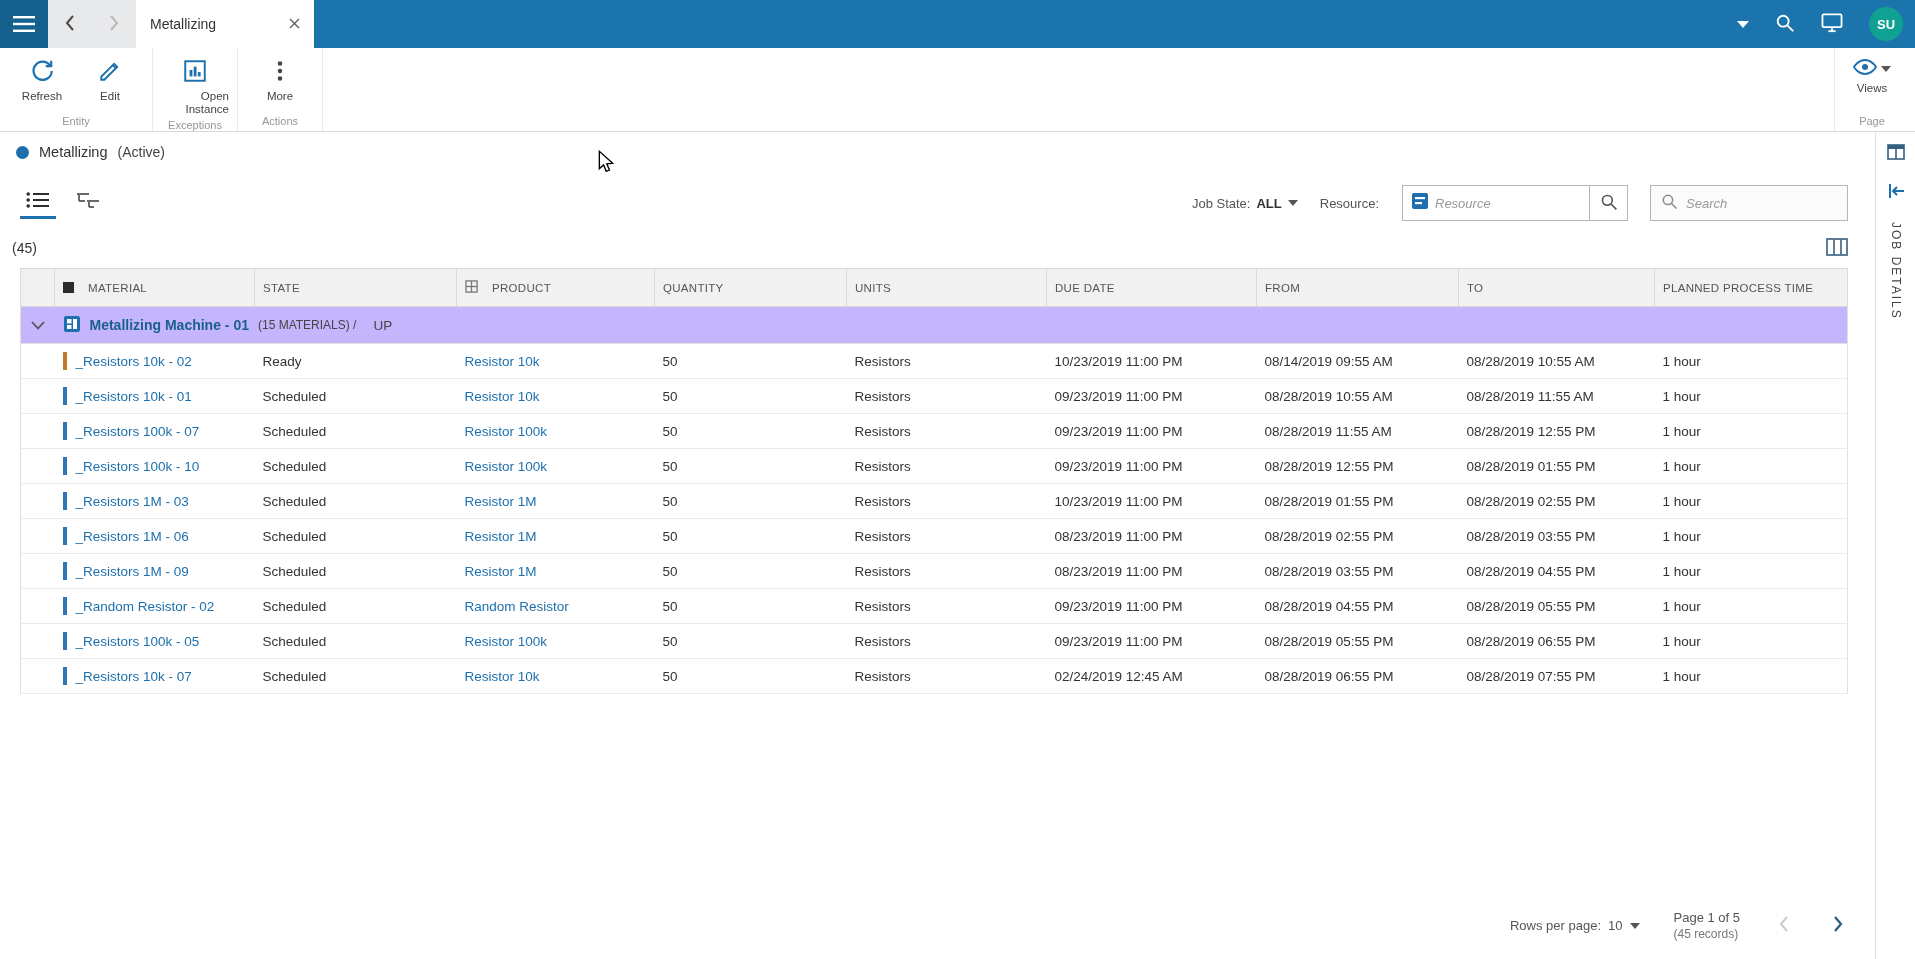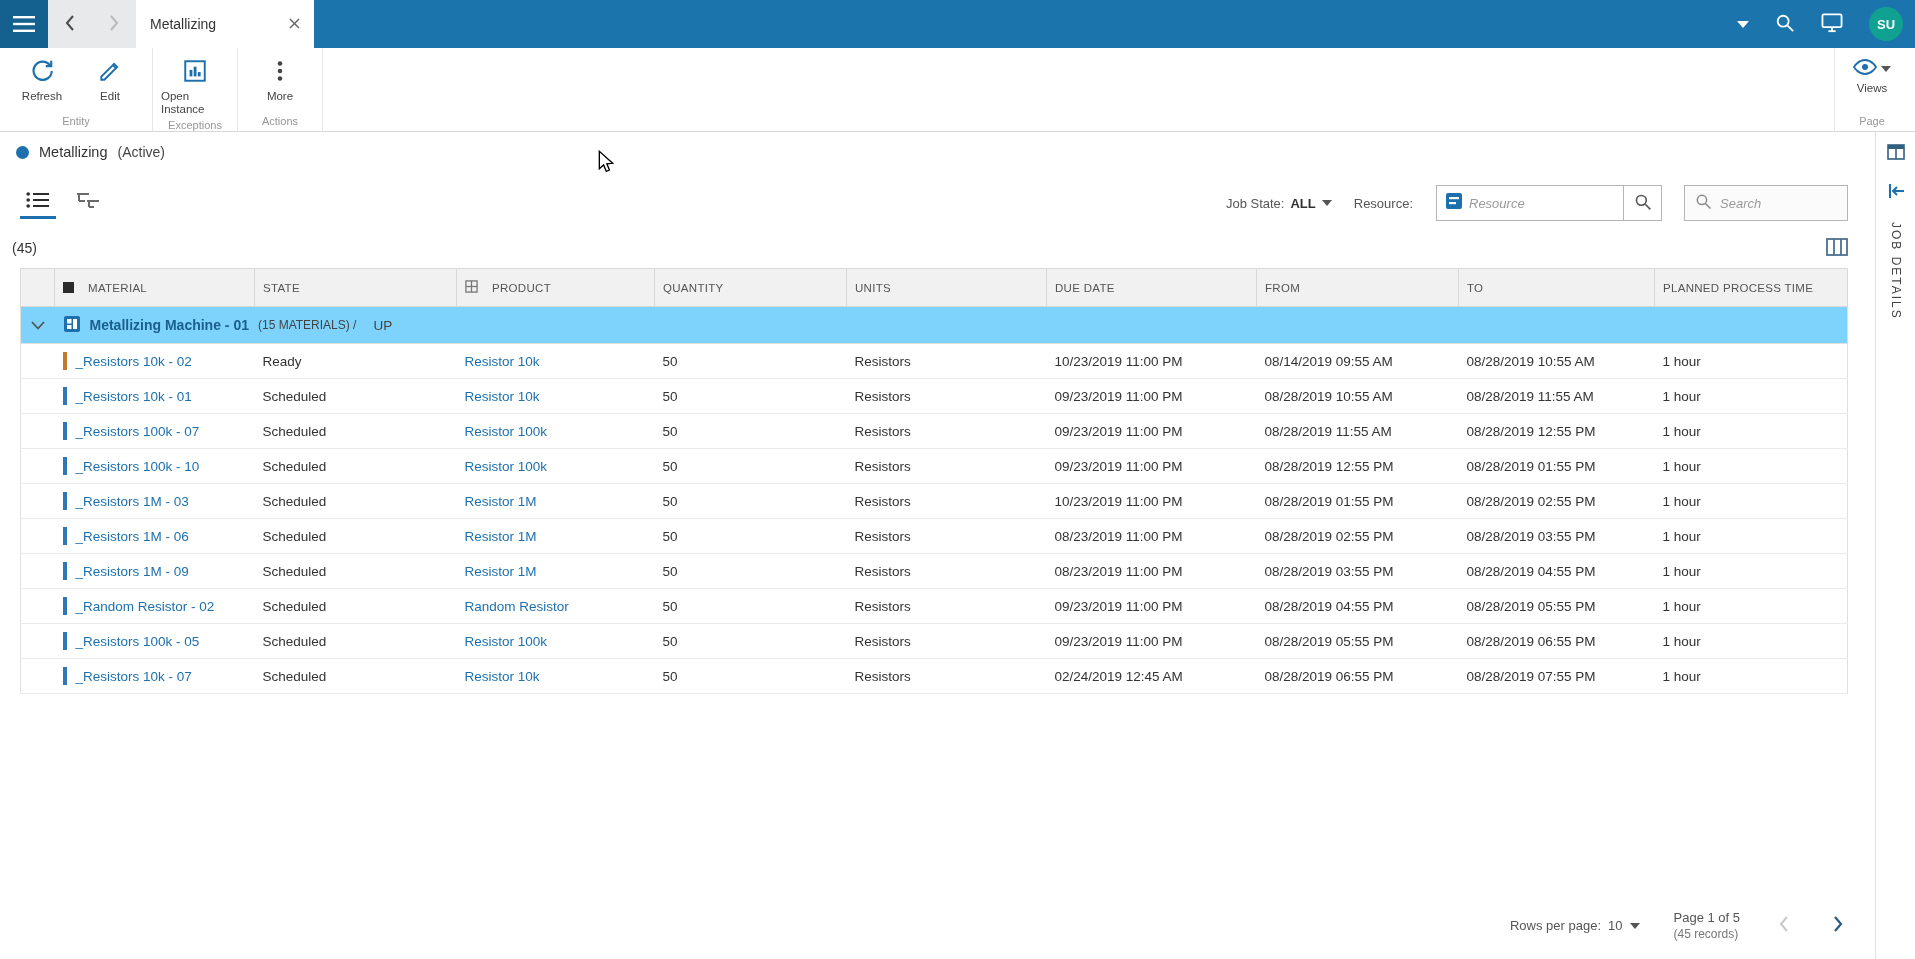--- a/index.html
+++ b/index.html
@@ -20,21 +20,21 @@
   .topbar-spacer { flex:1; }
   .topbar-right { display:flex; align-items:center; gap:26px; padding-right:12px; }
   .topbar-iconbtn { background:none; border:none; cursor:pointer; display:flex; align-items:center; }
   .avatar { width:34px; height:34px; border-radius:50%; background:#11a192; color:#fff; font-size:13px; font-weight:bold; display:flex; align-items:center; justify-content:center; cursor:pointer; border:none; }
 
   
   .ribbon { background:#fff; border-bottom:1px solid #d8d8d8; height:84px; display:flex; align-items:stretch; position:relative; flex:0 0 auto; }
   .ribbon-group { display:flex; flex-direction:column; border-right:1px solid #e8e8e8; padding:6px 8px 0 8px; }
   .ribbon-btn-row { display:flex; flex:1; }
   .ribbon-btn { width:68px; background:none; border:none; cursor:pointer; display:flex; flex-direction:column; align-items:center; gap:3px; padding-top:4px; }
-  .ribbon-btn .rlabel { font-size:11.5px; color:#444; line-height:1.15; text-align:left; }
+  .ribbon-btn .rlabel { font-size:11.5px; color:#444; line-height:1.15; text-align:right; }
   .ribbon-group-label { font-size:11px; color:#979797; text-align:center; padding:3px 0 4px; }
   .ribbon-right { position:absolute; right:10px; top:0; height:100%; display:flex; flex-direction:column; align-items:center; border-left:1px solid #e8e8e8; padding:10px 14px 0 18px; }
   .views-btn { background:none; border:none; cursor:pointer; display:flex; flex-direction:column; align-items:center; gap:3px; }
   .views-icon-row { display:flex; align-items:center; gap:4px; }
   .views-label { font-size:11.5px; color:#444; }
   .page-group-label { font-size:11px; color:#979797; margin-top:auto; padding-bottom:4px; }
 
   
   .body-row { display:flex; flex:1; min-height:0; }
   .main { flex:1; display:flex; flex-direction:column; min-width:0; }
@@ -52,36 +52,36 @@
   .jobstate { display:flex; align-items:center; gap:6px; background:none; border:none; cursor:pointer; font-family:inherit; }
   .jobstate-label { font-size:13px; color:#555; }
   .jobstate-value { font-size:13px; color:#333; font-weight:600; }
   .caret-down { width:0; height:0; border-left:5px solid transparent; border-right:5px solid transparent; border-top:6px solid #555; display:inline-block; }
   .resource-group { display:flex; align-items:center; gap:23px; }
   .resource-label { font-size:13px; color:#555; }
   .resource-box { display:flex; align-items:stretch; border:1px solid #b5b5b5; background:#fff; height:36px; }
   .resource-input-wrap { display:flex; align-items:center; gap:6px; padding:0 8px; width:186px; }
   .resource-box input { border:none; outline:none; width:100%; font-size:13px; font-family:inherit; background:transparent; }
   .resource-search-btn { width:38px; border:none; border-left:1px solid #b5b5b5; background:#fff; cursor:pointer; display:flex; align-items:center; justify-content:center; }
-  .search-box { display:flex; align-items:center; gap:8px; border:1px solid #b5b5b5; background:#fbfbfb; height:36px; width:164px; padding:0 10px; }
+  .search-box { display:flex; align-items:center; gap:8px; border:1px solid #b5b5b5; background:#fbfbfb; height:36px; width:198px; padding:0 10px; }
   .search-box input { border:none; outline:none; width:100%; font-size:13px; font-family:inherit; background:transparent; }
   input::placeholder { color:#9a9a9a; font-style:italic; }
 
   .count-row { height:40px; display:flex; align-items:center; justify-content:space-between; padding:0 27px 0 12px; flex:0 0 auto; }
   .count-label { font-size:14px; color:#333; }
   .col-chooser { background:none; border:none; cursor:pointer; display:flex; }
 
   
   .grid-wrap { margin:0 27px 0 20px; }
   table { border-collapse:collapse; width:100%; table-layout:fixed; border:1px solid #e0e0e0; }
   thead th { background:#f1f1f2; border:1px solid #d9d9d9; color:#555; font-size:11.5px; font-weight:400; letter-spacing:0.3px; text-align:left; padding:11px 8px; white-space:nowrap; overflow:hidden; }
   thead .hdr-inner { display:flex; align-items:center; gap:14px; }
   .hdr-square { width:11px; height:11px; background:#2b2b2b; display:inline-block; flex:0 0 auto; }
   tbody td { border-bottom:1px solid #ebebeb; padding:6px 8px; font-size:13.5px; color:#333; height:35px; white-space:nowrap; overflow:hidden; }
-  tr.group-row td { background:#7dd3fc; border-bottom:1px solid #e0e0e0; height:37px; }
+  tr.group-row td { background:#c4b5fd; border-bottom:1px solid #e0e0e0; height:37px; }
   .group-cell { display:flex; align-items:center; gap:9px; }
   .group-title { font-size:14px; font-weight:bold; color:#1a5f8f; }
   .group-sub { font-size:12px; color:#444; }
   .group-up { font-size:13.5px; color:#444; margin-left:8px; }
   .gutter { text-align:center; }
   .material-cell-inner { display:flex; align-items:center; gap:9px; }
   .state-bar { width:4px; height:18px; display:inline-block; flex:0 0 auto; }
   a.link { color:#1d70ad; text-decoration:none; cursor:pointer; }
   .chev-btn { background:none; border:none; cursor:pointer; display:flex; align-items:center; justify-content:center; width:100%; }
 

